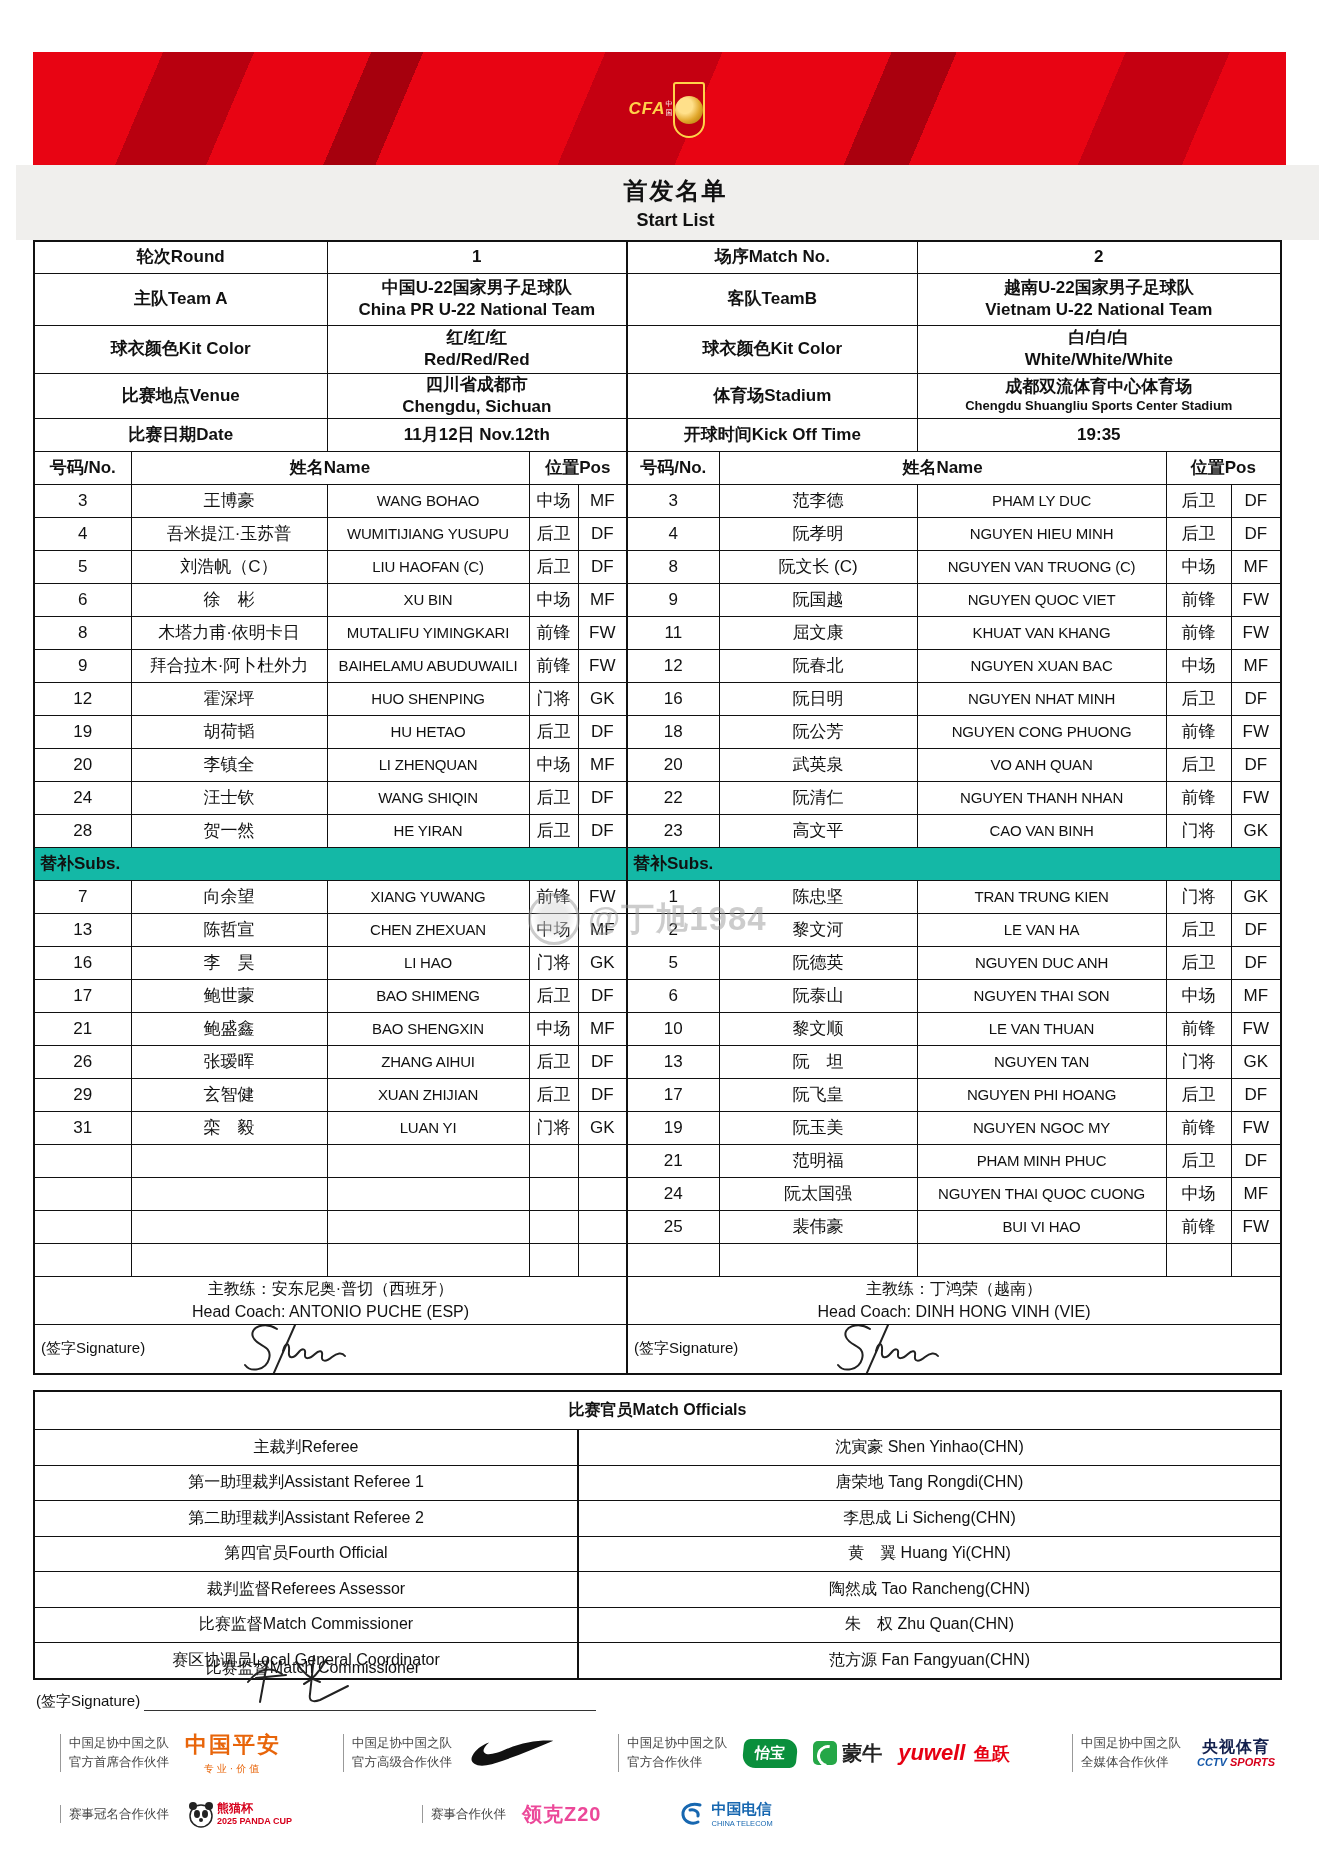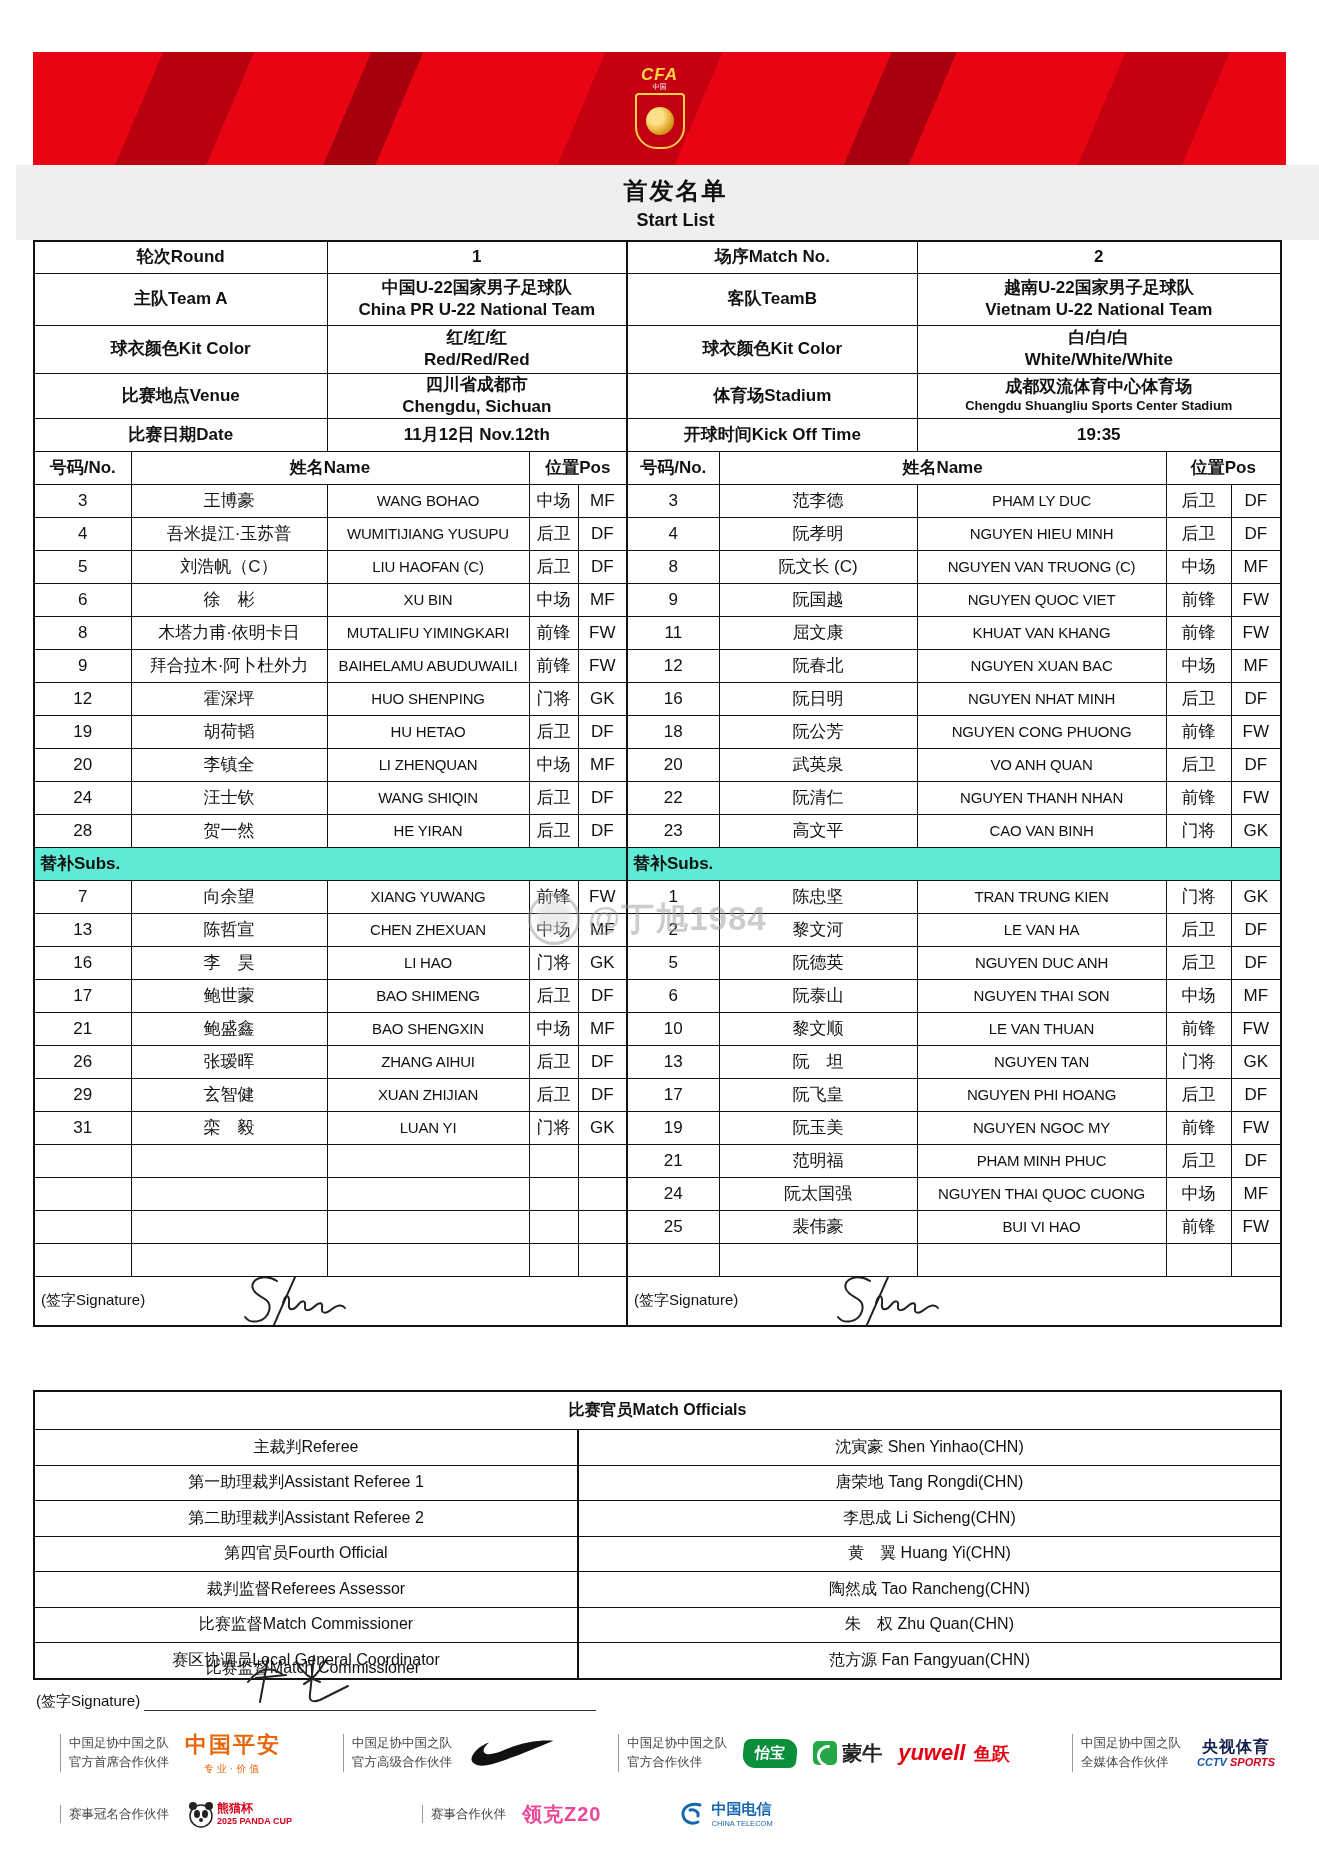--- a/index.html
+++ b/index.html
@@ -9,21 +9,21 @@
   
   .banner{position:absolute;left:33px;top:52px;width:1253px;height:113px;
     background-image:
       linear-gradient(113deg, transparent 10%, #b8000f 10%, #b8000f 17%, transparent 17%),
       linear-gradient(113deg, transparent 26%, #a6000d 26%, #a6000d 30%, transparent 30%),
       linear-gradient(113deg, transparent 44%, #c50011 44%, #c50011 53%, transparent 53%),
       linear-gradient(113deg, transparent 66%, #aa000e 66%, #aa000e 71%, transparent 71%),
       linear-gradient(113deg, transparent 84%, #c50011 84%, #c50011 92%, transparent 92%);
     background-color:#e80413;display:flex;align-items:center;justify-content:center;}
   .banner-inner{display:flex;align-items:center;gap:22px;}
-  .cfa-badge{width:62px;height:86px;display:flex;flex-direction:column;align-items:center;}
+  .cfa-badge{width:62px;height:86px;display:flex;flex-direction:row;align-items:center;}
   .cfa-letters{color:#ffd24a;font-weight:bold;font-size:17px;font-style:italic;letter-spacing:1px;line-height:1;}
   .cfa-sub{color:#fff;font-size:7px;line-height:1.2;}
   .cfa-shield{width:46px;height:52px;margin-top:2px;background:#c00010;border:2px solid #ffd24a;
     border-radius:4px 4px 22px 22px;display:flex;align-items:center;justify-content:center;}
   .cfa-dragon{width:28px;height:28px;border-radius:50%;
     background:radial-gradient(circle at 35% 35%, #ffe08a 0 30%, #e0a62a 60%, #9c6a00 100%);}
   .banner-titles{text-align:center;color:#fff;}
   .banner-title-cn{font-size:31px;font-weight:bold;letter-spacing:2px;line-height:1.15;}
   .banner-title-en{font-size:20px;font-weight:bold;margin-top:6px;letter-spacing:0.5px;}
 
@@ -40,21 +40,21 @@
     overflow:hidden;white-space:nowrap;padding:0 2px;}
   .bl{border-left:2.5px solid #111 !important;}
   .h32{height:32px}.h52{height:52px}.h48{height:48px}.h40{height:40px}.h33{height:33px}
   .info td{font-weight:bold;font-size:17px;line-height:1.3;}
   .small2{font-size:13px;}
   .phead td{font-weight:bold;font-size:17px;}
   .prow{height:33px;}
   .prow td{font-size:17px;}
   .prow td.ename{font-size:15px;letter-spacing:-0.2px;}
   .subsband{height:33px;}
-  .subsband td{background:#5eead4;font-weight:bold;font-size:17px;text-align:left;padding-left:5px;}
+  .subsband td{background:#14b8a6;font-weight:bold;font-size:17px;text-align:left;padding-left:5px;}
   .coachrow{height:48px;}
   .coachrow td{font-size:16px;line-height:1.45;font-weight:normal;}
   .sigrow{height:50px;}
   .sigrow td{text-align:left;padding-left:6px;font-size:15px;position:relative;}
   .sig-svg{position:absolute;left:200px;top:-8px;}
 
   
   .off-table{position:absolute;left:33px;top:1390px;width:1247px;border:2.5px solid #111;}
   .off-table td{border:1.5px solid #111;text-align:center;font-size:16px;height:32.5px;
     overflow:hidden;white-space:nowrap;}
@@ -479,20 +479,30 @@
           <td></td>
           <td></td>
           <td class="bl"></td>
           <td class="cname"></td>
           <td class="ename"></td>
           <td></td>
           <td></td>
         </tr>
       </tbody>
     <tbody>
+      <tr class="coachrow">
+        <td colspan="5">
+          <div>主教练：安东尼奥·普切（西班牙）</div>
+          <div>Head Coach: ANTONIO PUCHE (ESP)</div>
+        </td>
+        <td colspan="5" class="bl">
+          <div>主教练：丁鸿荣（越南）</div>
+          <div>Head Coach: DINH HONG VINH (VIE)</div>
+        </td>
+      </tr>
       <tr class="sigrow">
         <td colspan="5">
           <span>(签字Signature)</span>
           <svg class="sig-svg" width="150" height="62" viewBox="0 0 150 62">
             <g fill="none" stroke="#222" stroke-width="2" stroke-linecap="round">
               <path d="M42,12 C30,4 14,10 18,20 C22,30 38,28 34,42 C31,53 16,56 10,48"></path>
               <path d="M48,34 c2,-9 7,-9 6,0 c-1,8 4,8 9,2 c4,-5 8,-5 7,1 c-1,6 5,5 10,0 c4,-4 8,-4 7,2 c-1,6 4,6 10,1 c5,-4 10,-5 13,-1"></path>
               <path d="M60,8 L38,58"></path>
             </g>
           </svg>

